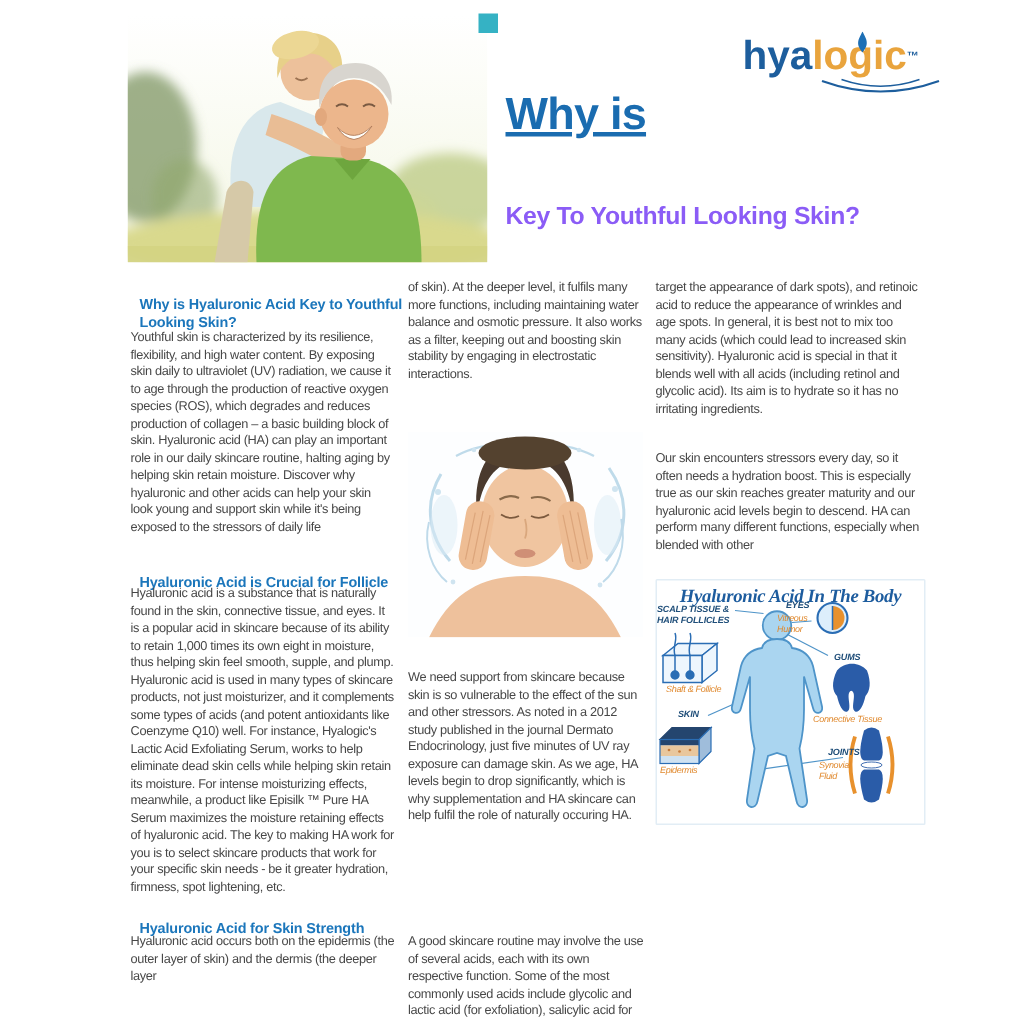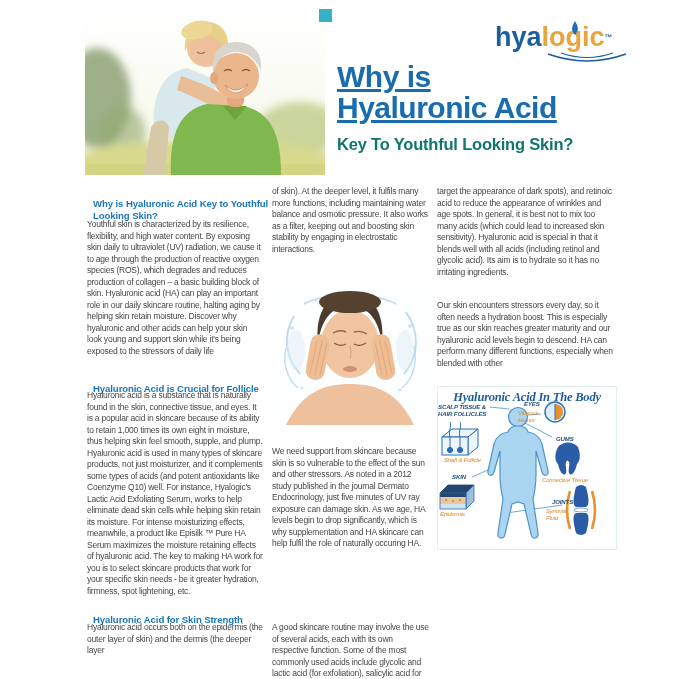--- a/index.html
+++ b/index.html
@@ -10,21 +10,21 @@
   .teal-square{position:absolute;left:319px;top:9px;width:13px;height:13px;background:#35b2c4;}
   .logo{position:absolute;left:468px;top:24px;width:160px;height:56px;
         font-family:Liberation Sans, sans-serif;font-weight:bold;font-size:27px;line-height:27px;white-space:nowrap;margin-left:27px;}
   .logo-blue{color:#1d5e9d;}
   .logo-orange{color:#e9a43d;}
   .logo-tm{font-size:8px;color:#1d5e9d;vertical-align:6px;}
   .logo-drop{position:absolute;left:74px;top:-3px;}
   .logo-ripples{position:absolute;left:50px;top:27px;}
   .title-line{position:absolute;left:337px;font-weight:bold;font-size:30px;line-height:31px;color:#1a6cb0;letter-spacing:-0.5px;text-decoration:underline;}
   .t1{top:61px;} .t2{top:92px;}
-  .subtitle{position:absolute;left:337px;top:135px;font-weight:bold;font-size:16.5px;color:#0f766e;letter-spacing:-0.2px;}
+  .subtitle{position:absolute;left:337px;top:135px;font-weight:bold;font-size:16.5px;color:#8b5cf6;letter-spacing:-0.2px;}
   
   .c1{left:87px;width:176px;} .c2{left:272px;width:158px;} .c3{left:437px;width:176px;}
   .col-h{position:absolute;margin:6px;font-size:9.6px;line-height:12px;font-weight:bold;color:#1b76bb;letter-spacing:-0.1px;}
   .col-p{position:absolute;margin:0;font-size:8.5px;line-height:11.5px;color:#474747;letter-spacing:-0.22px;}
   .photo2{position:absolute;left:272px;top:288px;width:157px;height:137px;overflow:hidden;}
   
   .diagram{position:absolute;left:437px;top:386px;width:178px;height:162px;border:1px solid #e2edf5;border-radius:1px;background:#fff;font-style:italic;}
   .diagram-title{position:absolute;left:0;top:3px;width:178px;text-align:center;
         font-family:"Liberation Serif", serif;font-weight:bold;font-size:12.5px;color:#1d5c9e;letter-spacing:-0.2px;}
   .diagram-art{position:absolute;left:0;top:14px;}
@@ -89,21 +89,20 @@
     <svg class="logo-drop" width="12" height="16" viewBox="0 0 12 16">
       <path d="M6,0 C8.5,5 11,8 6,14 C1,8 3.5,5 6,0 Z" fill="#1d6fb5"></path>
     </svg>
     <svg class="logo-ripples" width="84" height="14" viewBox="0 0 84 14">
       <path d="M3,3 Q42,17 81,3" stroke="#1d5e9d" stroke-width="1.4" fill="none"></path>
       <path d="M16,2 Q42,11 68,2" stroke="#1d5e9d" stroke-width="1.1" fill="none"></path>
     </svg>
   </div>
 
   <div class="title-line t1">Why is</div>
-  <div class="title-line t2">Hyaluronic Acid</div>
   <div class="subtitle">Key To Youthful Looking Skin?</div>
 
   <h2 class="col-h c1" style="top:192px">Why is Hyaluronic Acid Key to Youthful Looking Skin?</h2>
   <p class="col-p c1" style="top:219px">Youthful skin is characterized by its resilience, flexibility, and high water content. By exposing skin daily to ultraviolet (UV) radiation, we cause it to age through the production of reactive oxygen species (ROS), which degrades and reduces production of collagen – a basic building block of skin. Hyaluronic acid (HA) can play an important role in our daily skincare routine, halting aging by helping skin retain moisture. Discover why hyaluronic and other acids can help your skin look young and support skin while it's being exposed to the stressors of daily life</p>
   <h2 class="col-h c1" style="top:377px">Hyaluronic Acid is Crucial for Follicle</h2>
   <p class="col-p c1" style="top:390px">Hyaluronic acid is a substance that is naturally found in the skin, connective tissue, and eyes. It is a popular acid in skincare because of its ability to retain 1,000 times its own eight in moisture, thus helping skin feel smooth, supple, and plump. Hyaluronic acid is used in many types of skincare products, not just moisturizer, and it complements some types of acids (and potent antioxidants like Coenzyme Q10) well. For instance, Hyalogic's Lactic Acid Exfoliating Serum, works to help eliminate dead skin cells while helping skin retain its moisture. For intense moisturizing effects, meanwhile, a product like Episilk ™ Pure HA Serum maximizes the moisture retaining effects of hyaluronic acid. The key to making HA work for you is to select skincare products that work for your specific skin needs - be it greater hydration, firmness, spot lightening, etc.</p>
   <h2 class="col-h c1" style="top:608px">Hyaluronic Acid for Skin Strength</h2>
   <p class="col-p c2" style="top:186px">of skin). At the deeper level, it fulfils many more functions, including maintaining water balance and osmotic pressure. It also works as a filter, keeping out and boosting skin stability by engaging in electrostatic interactions.</p>
 
   <p class="col-p c1" style="top:622px">Hyaluronic acid occurs both on the epidermis (the outer layer of skin) and the dermis (the deeper layer</p>

